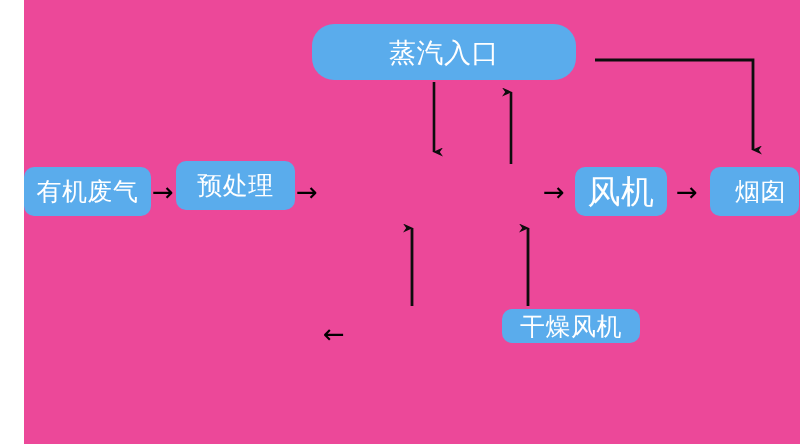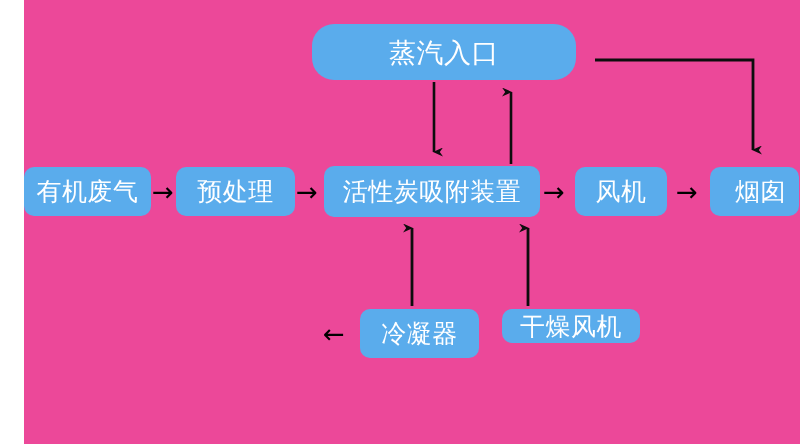--- a/index.html
+++ b/index.html
@@ -30,23 +30,23 @@
     line-height: 1;
     user-select: none;
   }
   .node-label {
     display: block;
     font-weight: 400;
   }
   
   #node-steam-inlet      { left: 288px; top: 24px;  width: 264px; height: 56px;  font-size: 27px; border-radius: 22px; }
   #node-organic-gas      { left: 0px;   top: 167px; width: 127px; height: 49px;  font-size: 25px; }
-  #node-pretreatment     { left: 152px; top: 167px; width: 119px; height: 49px;  font-size: 25px; }
+  #node-pretreatment     { left: 152px; top: 161px; width: 119px; height: 49px;  font-size: 25px; }
   #node-carbon-adsorber  { left: 300px; top: 166px; width: 216px; height: 51px;  font-size: 25px; }
-  #node-fan              { left: 551px; top: 167px; width: 92px;  height: 49px;  font-size: 25px; }
+  #node-fan              { left: 551px; top: 167px; width: 92px;  height: 49px;  font-size: 33px; }
   #node-chimney          { left: 686px; top: 167px; width: 89px;  height: 49px;  font-size: 25px; padding-left: 12px; }
   #node-solvent-recovery { left: 78px;  top: 309px; width: 214px; height: 49px;  font-size: 25px; }
   #node-condenser        { left: 336px; top: 309px; width: 119px; height: 49px;  font-size: 25px; }
   #node-drying-fan       { left: 478px; top: 309px; width: 138px; height: 34px;  font-size: 25px; }
 
   
   .arrow-glyph {
     position: absolute;
     color: #000000;
     font-size: 26px;
@@ -111,36 +111,30 @@
   </div>
 
   <div class="node" id="node-organic-gas">
     <span class="node-label">有机废气</span>
   </div>
 
   <div class="node" id="node-pretreatment">
     <span class="node-label">预处理</span>
   </div>
 
-  <div class="node" id="node-carbon-adsorber">
-    <span class="node-label">活性炭吸附装置</span>
-  </div>
 
   <div class="node" id="node-fan">
     <span class="node-label">风机</span>
   </div>
 
   <div class="node" id="node-chimney">
     <span class="node-label">烟囱</span>
   </div>
 
 
-  <div class="node" id="node-condenser">
-    <span class="node-label">冷凝器</span>
-  </div>
 
   <div class="node" id="node-drying-fan">
     <span class="node-label">干燥风机</span>
   </div>
 
   <span class="arrow-glyph" id="arrow-gas-to-pre">→</span>
 
   <span class="arrow-glyph" id="arrow-pre-to-carbon">→</span>
 
   <span class="arrow-glyph" id="arrow-carbon-to-fan">→</span>

